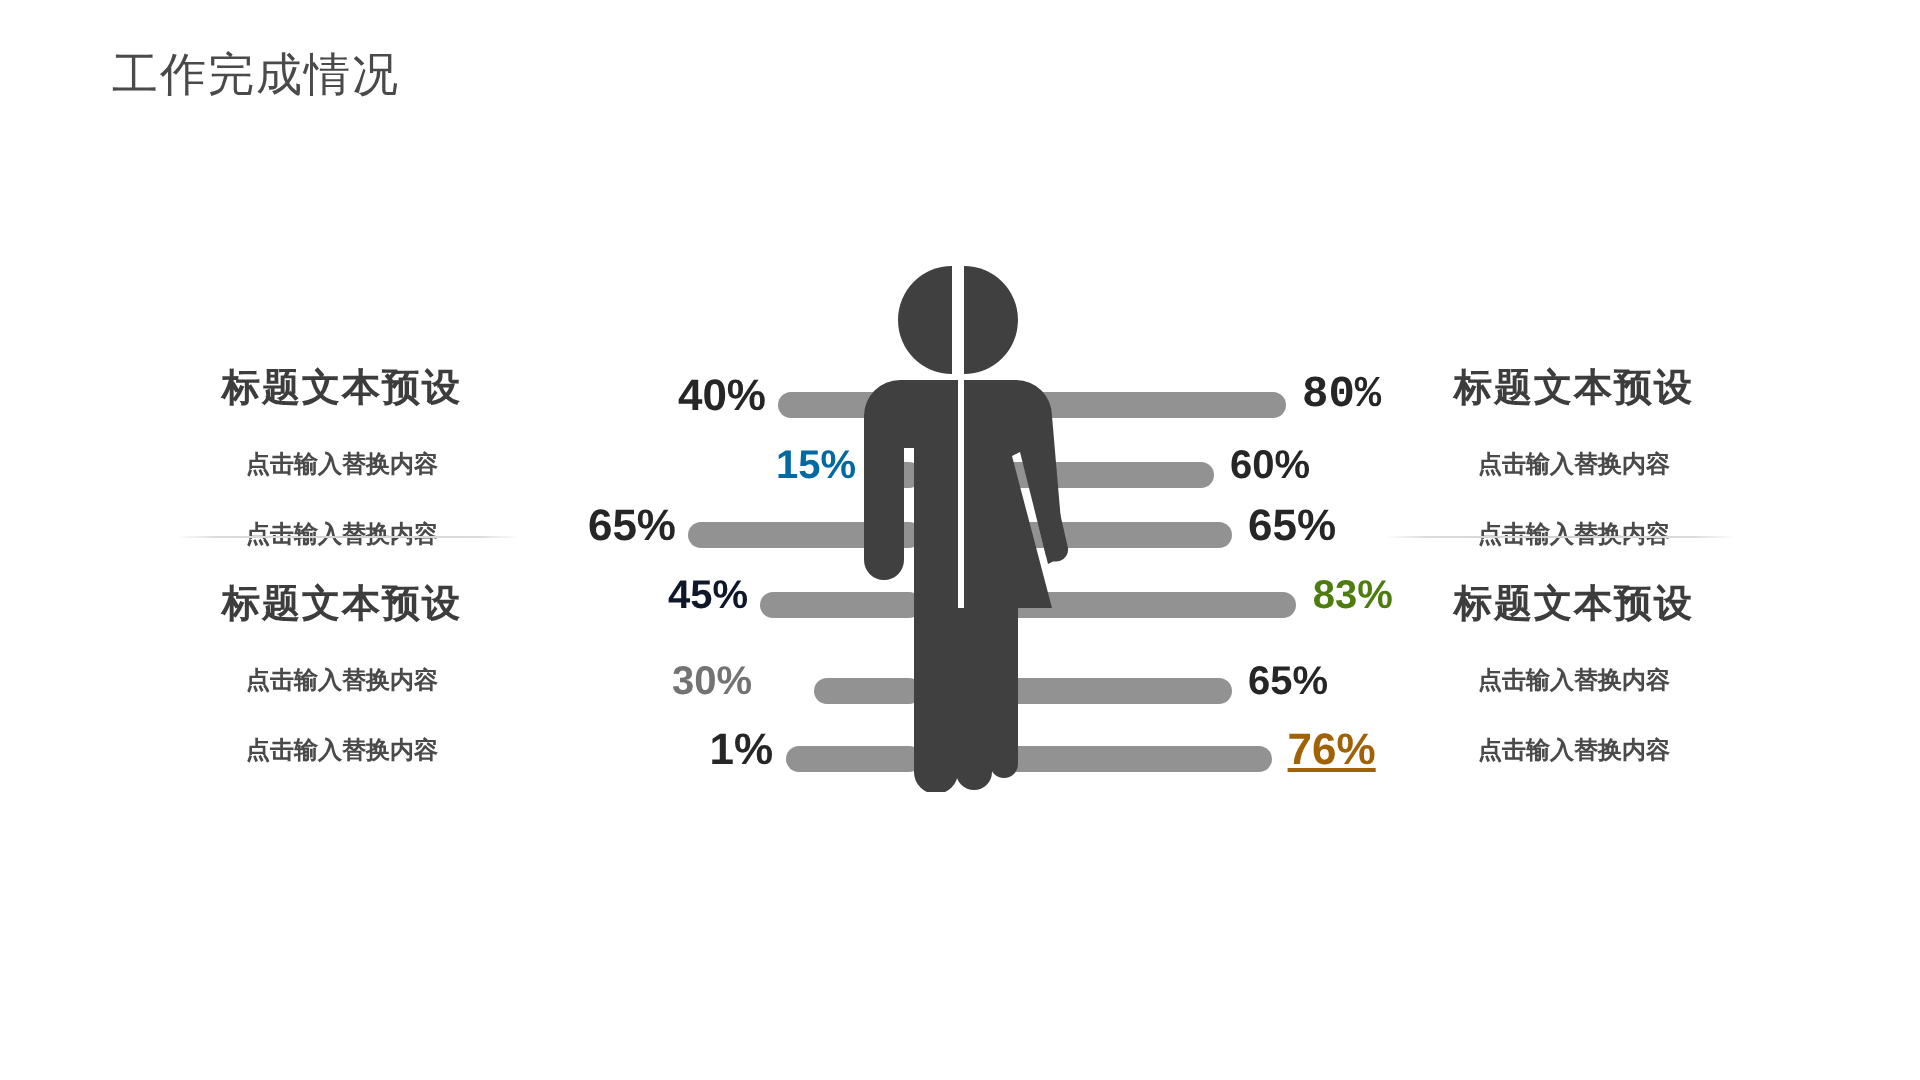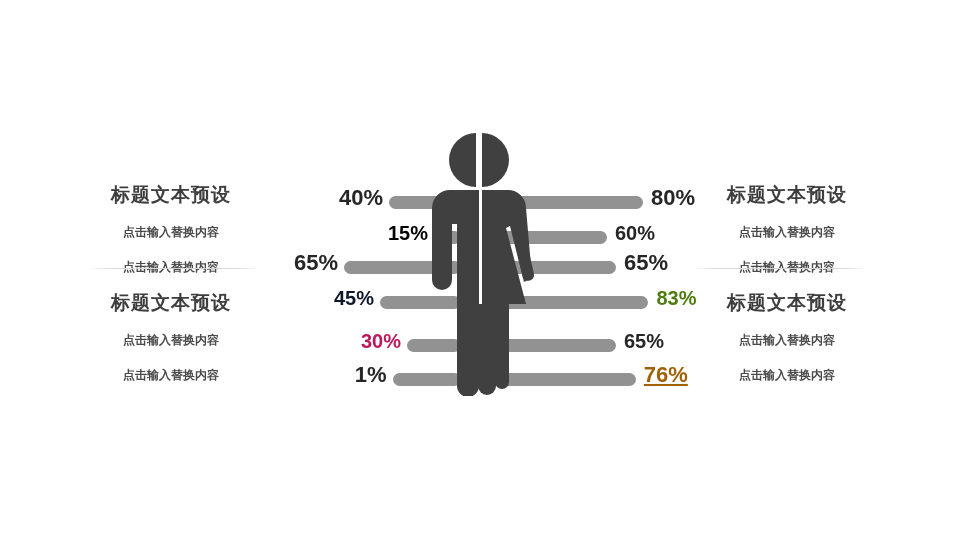--- a/index.html
+++ b/index.html
@@ -104,20 +104,21 @@
     top: 128px;
     width: 124px;
     height: 268px;
   }
 </style>
 </head>
 <body>
 
 <div id="slide">
 
+  <div id="slide-title">工作完成情况</div>
 
   <div class="text-block text-left" id="text-block-tl">
     <div class="tb-heading">标题文本预设</div>
     <div class="tb-line">点击输入替换内容</div>
     <div class="tb-line">点击输入替换内容</div>
   </div>
 
   <div class="text-block text-left" id="text-block-bl">
     <div class="tb-heading">标题文本预设</div>
     <div class="tb-line">点击输入替换内容</div>
@@ -136,31 +137,31 @@
     <div class="tb-line">点击输入替换内容</div>
   </div>
 
   <div class="divider" id="divider-left"></div>
   <div class="divider" id="divider-right"></div>
 
   <div id="chart-area">
       <div class="bar" style="left: 389px; top: 196px; width: 72px; background: rgb(146, 146, 146);"></div>
       <div class="bar-label bar-label-left" style="font-size: 22px; color: rgb(38, 38, 38); width: 90px; left: 293px; top: 190.56px;">40%</div>
       <div class="bar" style="left: 434px; top: 231px; width: 27px; background: rgb(146, 146, 146);"></div>
-      <div class="bar-label bar-label-left" style="font-size: 20px; color: #000000; width: 90px; left: 338px; top: 226.6px;">15%</div>
+      <div class="bar-label bar-label-left" style="font-size: 20px; color: #0369a1; width: 90px; left: 338px; top: 226.6px;">15%</div>
       <div class="bar" style="left: 344px; top: 261px; width: 117px; background: rgb(146, 146, 146);"></div>
       <div class="bar-label bar-label-left" style="font-size: 22px; color: rgb(38, 38, 38); width: 90px; left: 248px; top: 255.56px;">65%</div>
       <div class="bar" style="left: 380px; top: 296px; width: 81px; background: rgb(146, 146, 146);"></div>
       <div class="bar-label bar-label-left" style="font-size: 20px; color: #0f172a; width: 90px; left: 284px; top: 291.6px;">45%</div>
       <div class="bar" style="left: 407px; top: 339px; width: 54px; background: rgb(146, 146, 146);"></div>
-      <div class="bar-label bar-label-left" style="font-size: 20px; color: #be185d; width: 90px; left: 311px; top: 334.6px;">30%</div>
+      <div class="bar-label bar-label-left" style="font-size: 20px; color: #737373; width: 90px; left: 311px; top: 334.6px; text-align: center;">30%</div>
       <div class="bar" style="left: 392.6px; top: 373px; width: 68.4px; background: rgb(146, 146, 146);"></div>
       <div class="bar-label bar-label-left" style="font-size: 22px; color: rgb(38, 38, 38); width: 90px; left: 296.6px; top: 367.56px;">1%</div>
       <div class="bar" style="left: 499px; top: 196px; width: 144px; background: rgb(146, 146, 146);"></div>
-      <div class="bar-label bar-label-right" style="font-size: 22px; color: rgb(38, 38, 38); width: 90px; left: 651px; top: 190.56px;">80%</div>
+      <div class="bar-label bar-label-right" style="font-size: 22px; color: rgb(38, 38, 38); width: 90px; left: 651px; top: 190.56px; font-family: Liberation Mono, monospace;">80%</div>
       <div class="bar" style="left: 499px; top: 231px; width: 108px; background: rgb(146, 146, 146);"></div>
       <div class="bar-label bar-label-right" style="font-size: 20px; color: rgb(38, 38, 38); width: 90px; left: 615px; top: 226.6px;">60%</div>
       <div class="bar" style="left: 499px; top: 261px; width: 117px; background: rgb(146, 146, 146);"></div>
       <div class="bar-label bar-label-right" style="font-size: 22px; color: rgb(38, 38, 38); width: 90px; left: 624px; top: 255.56px;">65%</div>
       <div class="bar" style="left: 499px; top: 296px; width: 149.4px; background: rgb(146, 146, 146);"></div>
       <div class="bar-label bar-label-right" style="font-size: 20px; color: #4d7c0f; width: 90px; left: 656.4px; top: 291.6px;">83%</div>
       <div class="bar" style="left: 499px; top: 339px; width: 117px; background: rgb(146, 146, 146);"></div>
       <div class="bar-label bar-label-right" style="font-size: 20px; color: rgb(38, 38, 38); width: 90px; left: 624px; top: 334.6px;">65%</div>
       <div class="bar" style="left: 499px; top: 373px; width: 136.8px; background: rgb(146, 146, 146);"></div>
       <div class="bar-label bar-label-right" style="font-size: 22px; color: #a16207; width: 90px; left: 643.8px; top: 367.56px; text-decoration: underline;">76%</div>

